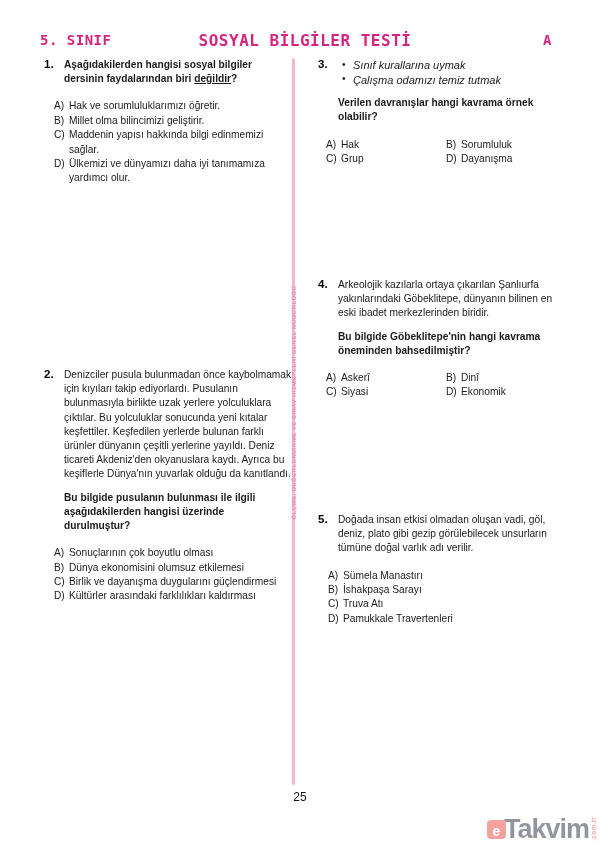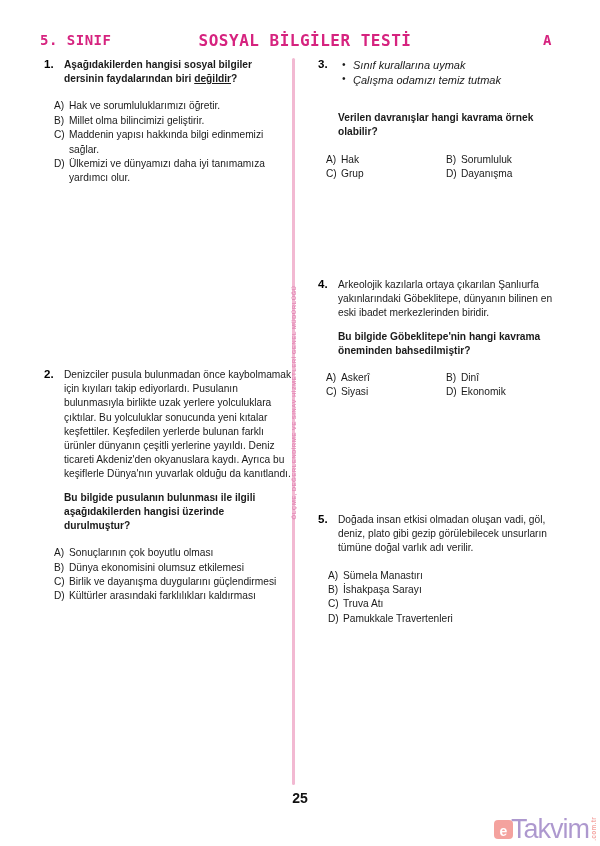--- a/index.html
+++ b/index.html
@@ -169,22 +169,22 @@
     padding-left: 8px;
   }
 
   
   .page-number {
     position: absolute;
     left: 0;
     right: 0;
     top: 790px;
     text-align: center;
-    font-size: 14px;
-    font-weight: bold;
+    font-size: 12px;
+    font-weight: normal;
     color: #111;
     font-family: "Liberation Sans", sans-serif;
   }
 
   
   .watermark {
     position: absolute;
     right: 2px;
     bottom: 2px;
     height: 30px;
@@ -204,23 +204,23 @@
     display: flex;
     align-items: flex-end;
     justify-content: center;
     line-height: 15px;
     margin-right: -2px;
     position: relative;
     z-index: 2;
   }
   .wm-word {
     font-size: 27px;
-    font-weight: normal;
+    font-weight: bold;
     letter-spacing: -1px;
-    color: #4c1d95;
+    color: #0f172a;
     font-family: "Liberation Sans", sans-serif;
     line-height: 26px;
   }
   .wm-tld {
     font-size: 6.5px;
     font-weight: bold;
     color: #e8322a;
     letter-spacing: 0.3px;
     writing-mode: vertical-rl;
     transform: rotate(180deg);
@@ -300,21 +300,21 @@
   </div>
 
   <div class="q" style="left:318px; top:58px;">
     <div class="q-head">
       <div class="q-num">3.</div>
       <div class="q-body">
         <ul class="bullets">
           <li>Sınıf kurallarına uymak</li>
           <li>Çalışma odamızı temiz tutmak</li>
         </ul>
-        <p class="stem bold" style="margin-top:24px;">Verilen davranışlar hangi kavrama örnek olabilir?</p>
+        <p class="stem bold" style="margin-top:9px;">Verilen davranışlar hangi kavrama örnek olabilir?</p>
       </div>
     </div>
     <div class="options grid2">
       <div class="opt">
         <span class="opt-letter">A)</span>
         <span class="opt-text">Hak</span>
       </div>
       <div class="opt">
         <span class="opt-letter">B)</span>
         <span class="opt-text">Sorumluluk</span>

